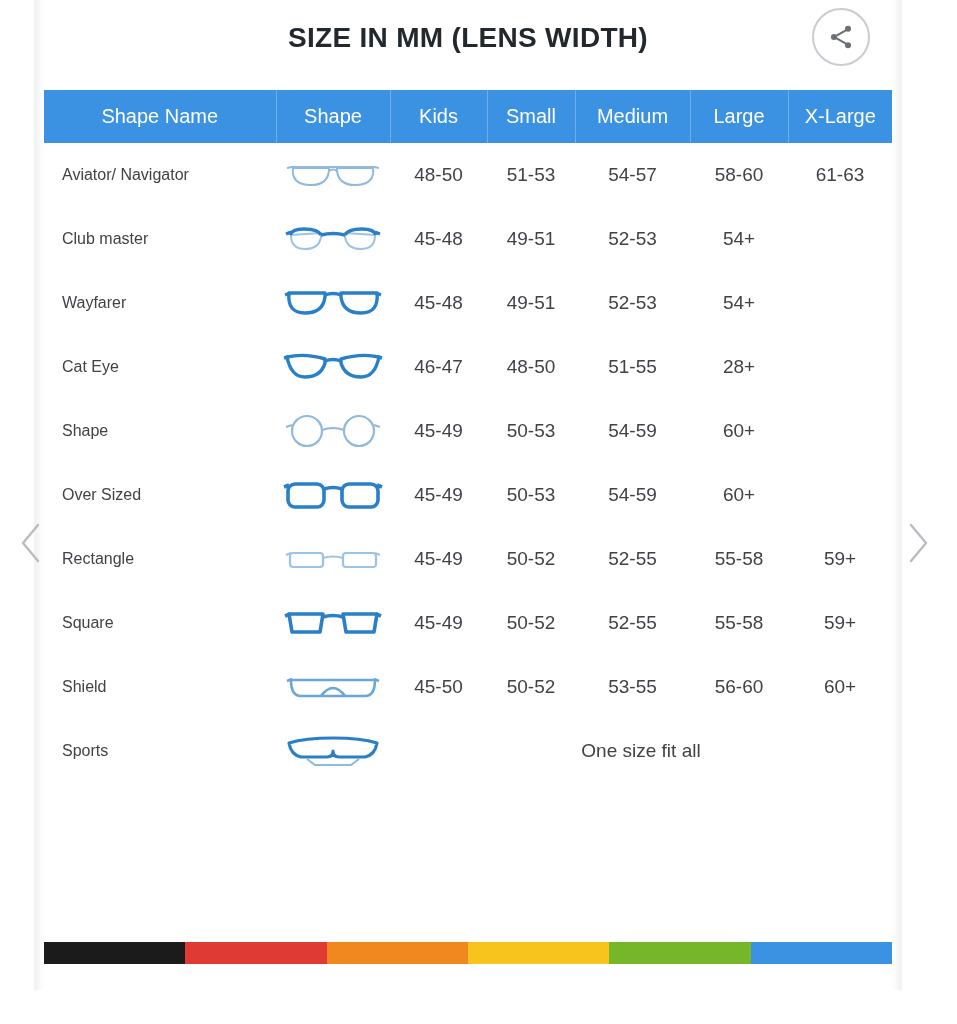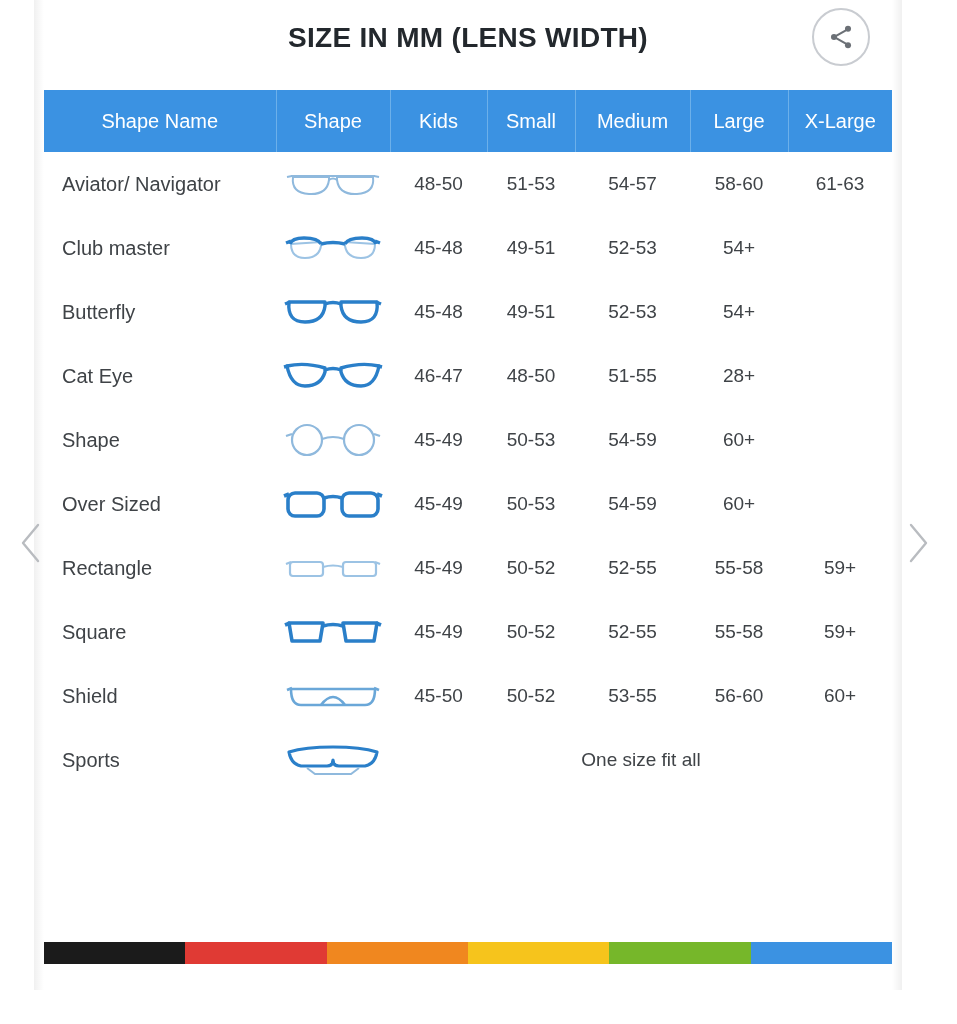--- a/index.html
+++ b/index.html
@@ -61,41 +61,41 @@
     top: 90px;
     width: 848px;
     border-collapse: collapse;
     table-layout: fixed;
   }
   table.size-table thead th {
     background: #3b92e2;
     color: #ffffff;
     font-size: 20px;
     font-weight: normal;
-    height: 62px;
+    height: 53px;
     text-align: center;
     border-right: 1px solid #6cb0ea;
     box-sizing: border-box;
   }
   table.size-table thead th:last-child { border-right: none; }
   table.size-table thead th.col-name {
     text-align: center;
   }
   table.size-table tbody td {
     height: 62px;
     font-size: 19px;
     color: #3f4347;
     text-align: center;
     vertical-align: middle;
     background: #ffffff;
   }
   table.size-table tbody td.name {
     text-align: left;
     padding-left: 18px;
-    font-size: 20px;
+    font-size: 16px;
     color: #3f4347;
   }
   table.size-table tbody td.shape {
     padding: 0;
   }
   .glasses {
     display: block;
     margin: 0 auto;
   }
   td.onesize {
@@ -220,21 +220,21 @@
             </svg>
           </td>
           <td>45-48</td>
           <td>49-51</td>
           <td>52-53</td>
           <td>54+</td>
           <td></td>
         </tr>
 
         <tr>
-          <td class="name">Butterfly</td>
+          <td class="name">Wayfarer</td>
           <td class="shape">
             <svg class="glasses" width="104" height="40" viewBox="0 0 104 40">
               <g fill="none" stroke="#2a7fc9" stroke-width="3.4" stroke-linejoin="round">
                 <path d="M8 10 q-2 20 16 20 q18 0 20 -16 l0 -4 z"></path>
                 <path d="M96 10 q2 20 -16 20 q-18 0 -20 -16 l0 -4 z"></path>
                 <path d="M44 12 q8 -3 16 0"></path>
                 <path d="M4 12 l5 -2"></path>
                 <path d="M100 12 l-5 -2"></path>
               </g>
             </svg>

